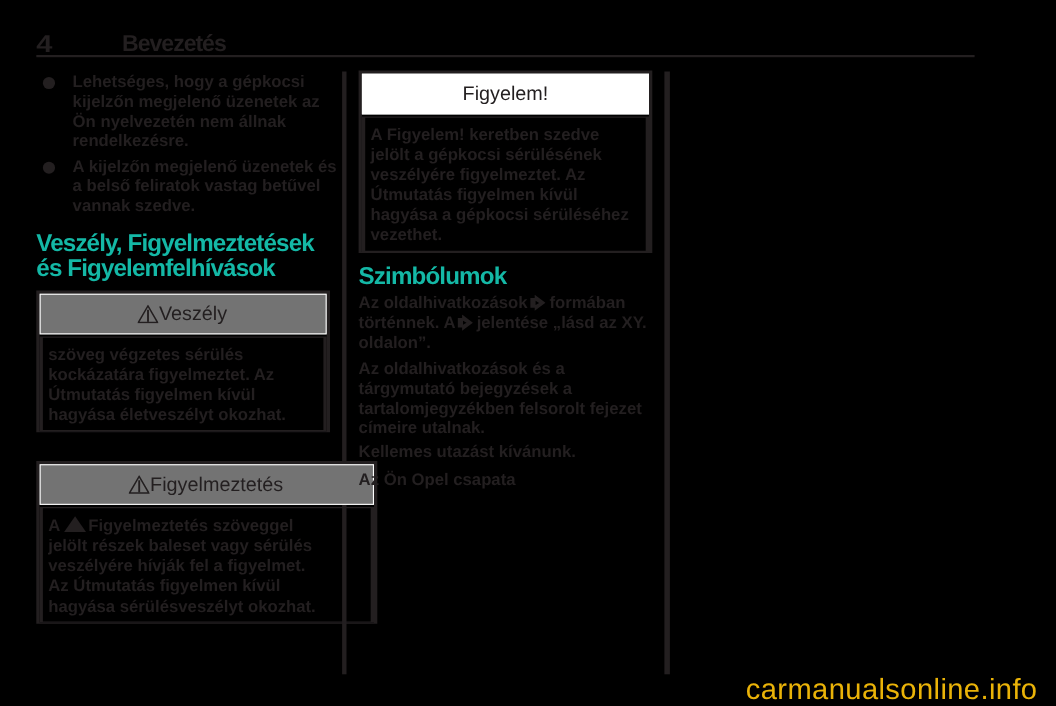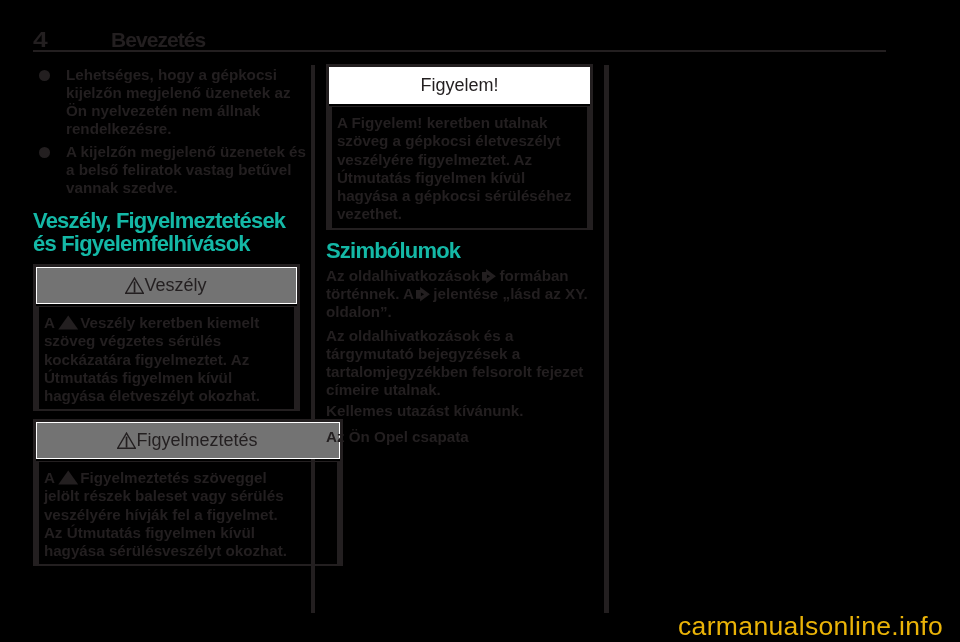--- a/index.html
+++ b/index.html
@@ -80,23 +80,20 @@
       <div class="ln">Veszély, Figyelmeztetések</div>
       <div class="ln">és Figyelemfelhívások</div>
     </div>
 
   <div class="nbox" style="left:33px;top:264px;width:267px;">
     <div class="nhead"><span class="tri-out"><svg viewBox="0 0 19 17" width="19" height="17">
             <path d="M9.5 1.1 L18.3 16.2 L0.7 16.2 Z" fill="none" stroke="#231f20" stroke-width="1.35" stroke-linejoin="miter"></path>
             <rect x="8.7" y="4.6" width="1.7" height="11.0" fill="#231f20"></rect>
           </svg></span><span>Veszély</span></div>
     <div class="nbody bodytext">
-        <div class="ln">A <span class="tri-sol"><svg viewBox="0 0 20.5 15" width="20.5" height="15">
-              <path d="M10.25 0.4 L20.2 14.6 L0.3 14.6 Z" fill="#231f20"></path>
-            </svg></span> Veszély keretben kiemelt</div>
         <div class="ln">szöveg végzetes sérülés</div>
         <div class="ln">kockázatára figyelmeztet. Az</div>
         <div class="ln">Útmutatás figyelmen kívül</div>
         <div class="ln">hagyása életveszélyt okozhat.</div>
       </div>
   </div>
 
   <div class="nbox" style="left:33px;top:419px;width:310px;">
     <div class="nhead"><span class="tri-out"><svg viewBox="0 0 19 17" width="19" height="17">
             <path d="M9.5 1.1 L18.3 16.2 L0.7 16.2 Z" fill="none" stroke="#231f20" stroke-width="1.35" stroke-linejoin="miter"></path>
@@ -109,22 +106,22 @@
         <div class="ln">jelölt részek baleset vagy sérülés</div>
         <div class="ln">veszélyére hívják fel a figyelmet.</div>
         <div class="ln">Az Útmutatás figyelmen kívül</div>
         <div class="ln">hagyása sérülésveszélyt okozhat.</div>
       </div>
   </div>
 
   <div class="nbox white" style="left:326px;top:64px;width:267px;">
     <div class="nhead">Figyelem!</div>
     <div class="nbody bodytext">
-        <div class="ln">A Figyelem! keretben utalnak</div>
-        <div class="ln">szöveg a gépkocsi életveszélyt</div>
+        <div class="ln">A Figyelem! keretben szedve</div>
+        <div class="ln">jelölt a gépkocsi sérülésének</div>
         <div class="ln">veszélyére figyelmeztet. Az</div>
         <div class="ln">Útmutatás figyelmen kívül</div>
         <div class="ln">hagyása a gépkocsi sérüléséhez</div>
         <div class="ln">vezethet.</div>
       </div>
   </div>
 
   <div class="sec" style="left:326px;top:239px;text-align:center;">
       <div class="ln">Szimbólumok</div>
     </div>

